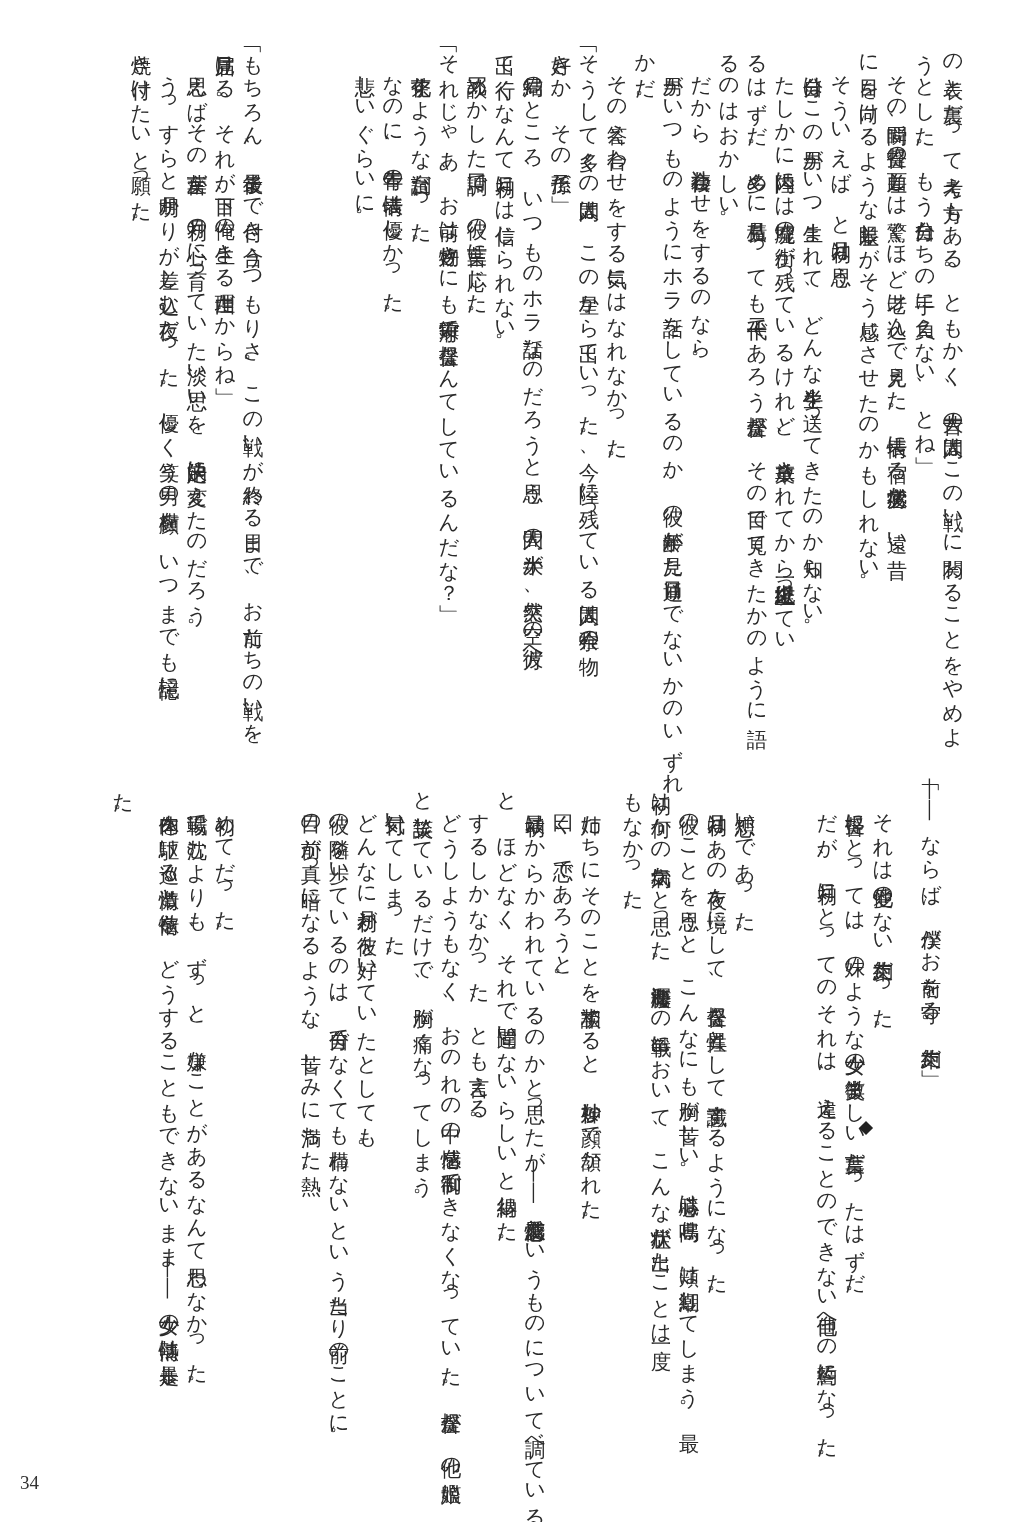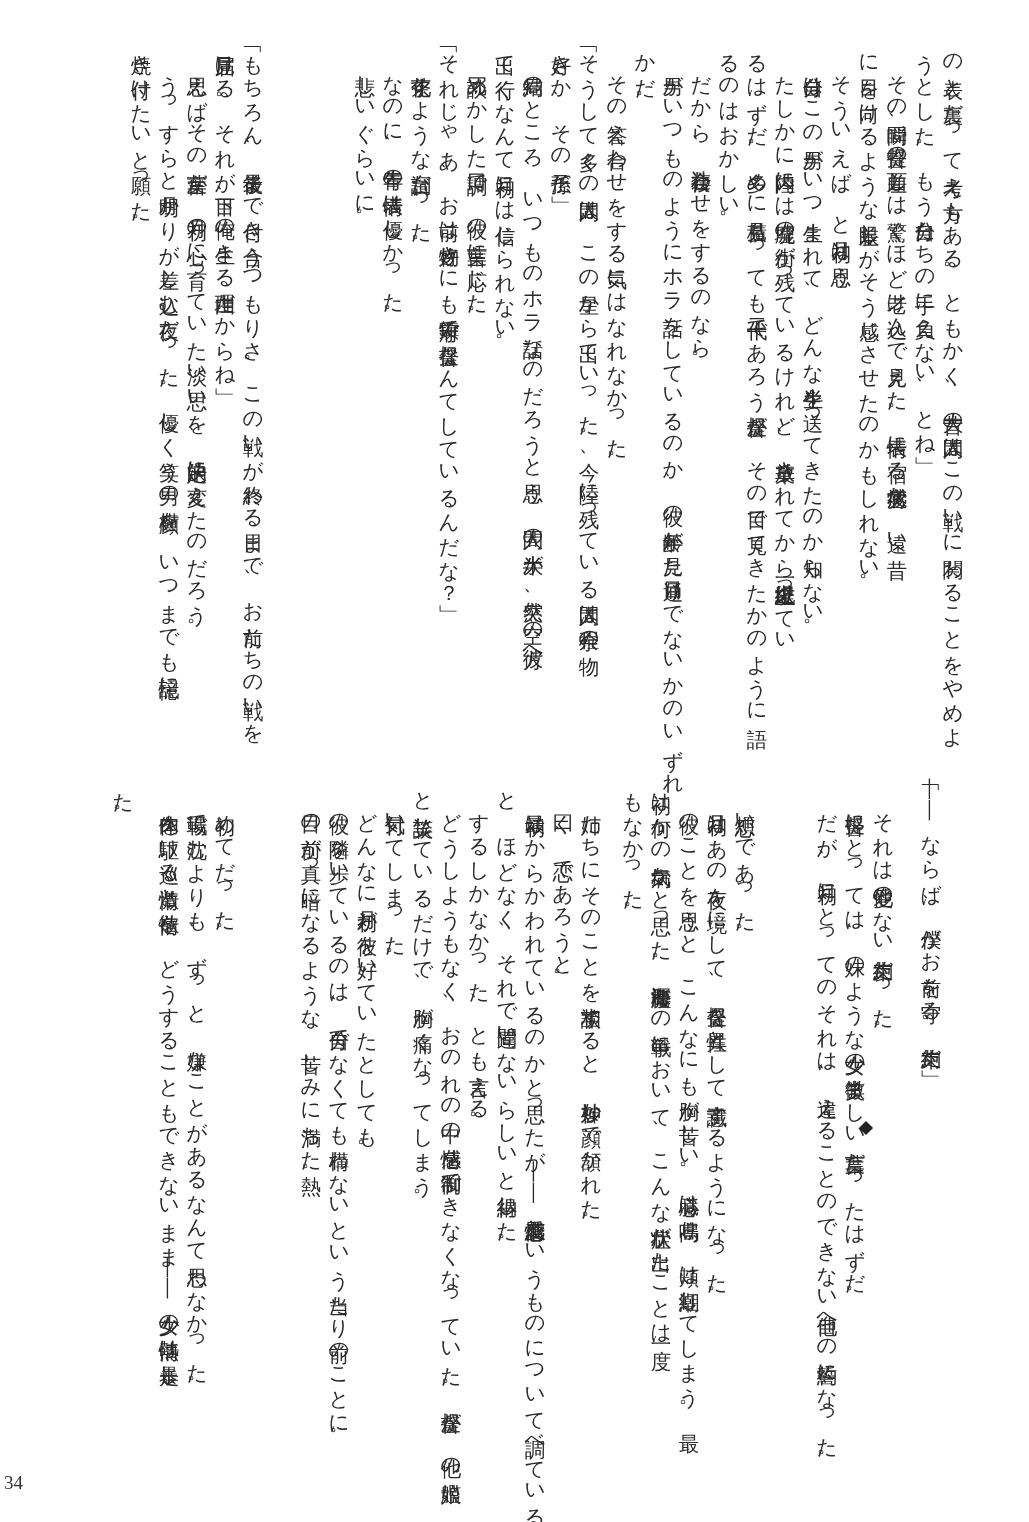--- a/index.html
+++ b/index.html
@@ -44,21 +44,21 @@
       position: absolute;
       left: 761px;
       top: 345px;
       width: 10px;
       height: 10px;
       background: #222222;
       transform: rotate(45deg);
     }
     .page-number {
       position: absolute;
-      left: 4px;
+      left: 20px;
       top: 1472px;
       font-family: "Liberation Serif", "DejaVu Serif", serif;
       font-size: 19px;
       color: #333333;
     }
   </style>
 </head>
 <body>
 
 <div class="page">

